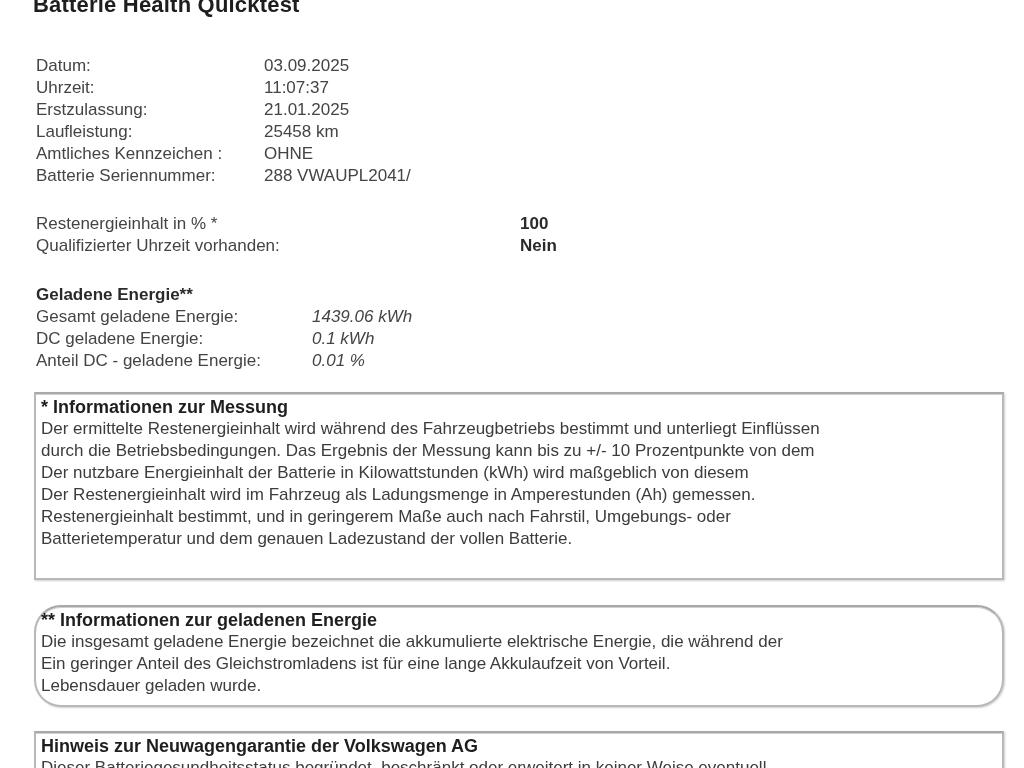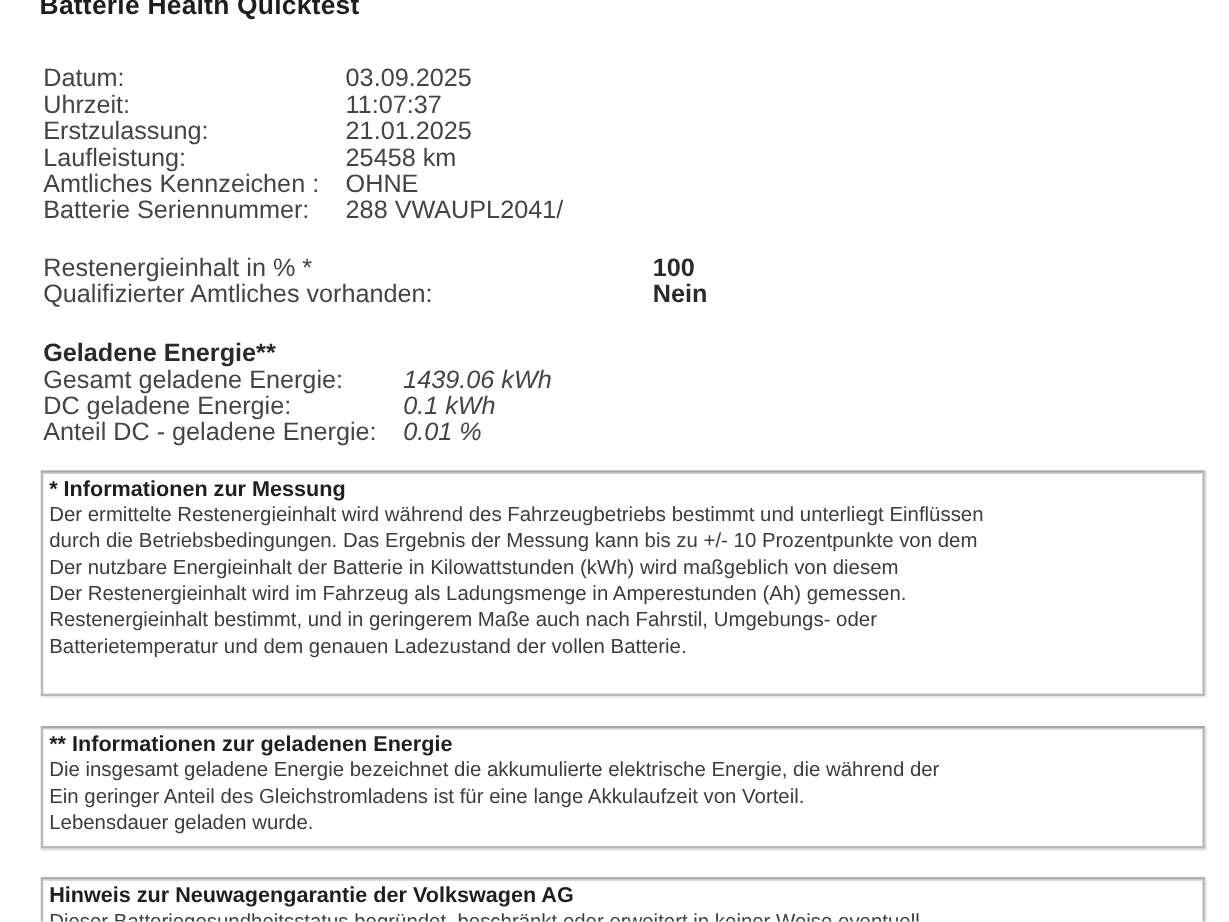--- a/index.html
+++ b/index.html
@@ -20,27 +20,27 @@
       left: 33px;
       top: -8px;
       font-size: 22px;
       font-weight: bold;
       color: #1e1e1e;
       letter-spacing: 0.2px;
     }
     .kv {
       position: absolute;
       left: 36px;
-      font-size: 21px;
+      font-size: 17px;
       line-height: 22px;
       color: #444;
     }
     .kv .row { position: relative; height: 22px; white-space: nowrap; }
     .kv .label { position: absolute; left: 0; }
-    .kv .value { position: absolute; margin-left: 24px; }
+    .kv .value { position: absolute; }
     #meta { top: 55px; }
     #meta .value { left: 228px; }
     #health { top: 213px; }
     #health .value { left: 484px; font-weight: bold; color: #2a2a2a; }
     #energy { top: 284px; }
     #energy .heading { font-weight: bold; color: #2a2a2a; height: 22px; }
     #energy .value { left: 276px; font-style: italic; }
     .box {
       position: absolute;
       left: 34px;
@@ -56,21 +56,21 @@
       color: #3c3c3c;
     }
     .box .box-title {
       font-weight: bold;
       font-size: 18px;
       color: #1e1e1e;
       line-height: 22px;
     }
     .box .line { white-space: nowrap; }
     #box-measure { top: 392px; height: 188px; }
-    #box-energy { top: 605px; height: 102px; }
+    #box-energy { top: 605px; height: 102px; border-radius: 27px; }
     #box-warranty { top: 731px; height: 60px; }
   </style>
 </head>
 <body>
 
 <div class="title">Batterie Health Quicktest</div>
 
 <div id="meta" class="kv">
   <div class="row">
     <span class="label">Datum:</span>
@@ -97,21 +97,21 @@
     <span class="value">288 VWAUPL2041/</span>
   </div>
 </div>
 
 <div id="health" class="kv">
   <div class="row">
     <span class="label">Restenergieinhalt in % *</span>
     <span class="value">100</span>
   </div>
   <div class="row">
-    <span class="label">Qualifizierter Amtliches vorhanden:</span>
+    <span class="label">Qualifizierter Uhrzeit vorhanden:</span>
     <span class="value">Nein</span>
   </div>
 </div>
 
 <div id="energy" class="kv">
   <div class="heading">Geladene Energie**</div>
   <div class="row">
     <span class="label">Gesamt geladene Energie:</span>
     <span class="value">1439.06 kWh</span>
   </div>

